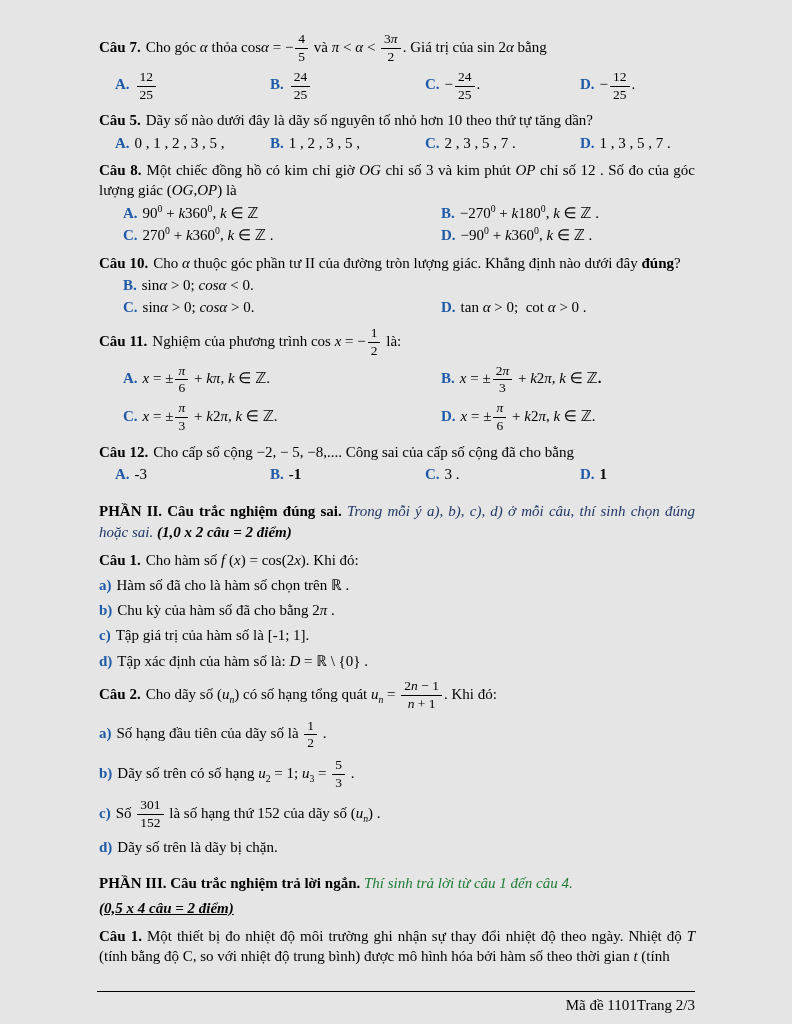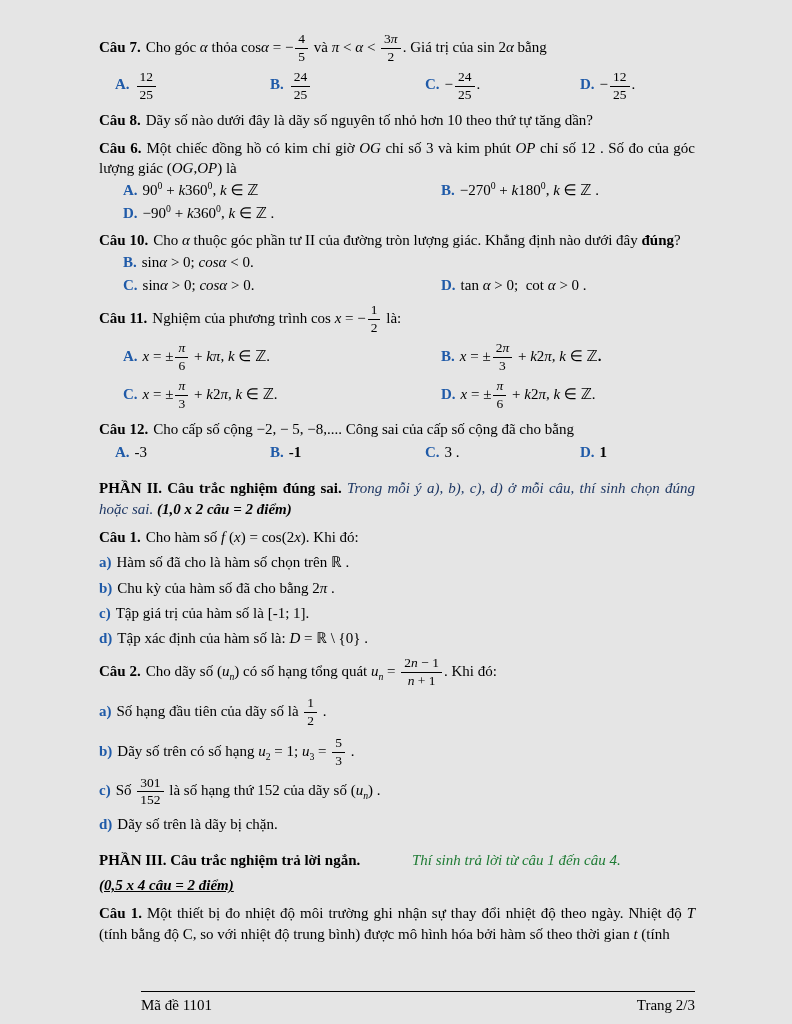--- a/index.html
+++ b/index.html
@@ -19,57 +19,64 @@
   .olabel { color:var(--option,#1f5aa8); font-weight:bold; margin-right:5px; }
   .otext { color:#000; }
   .fr { display:inline-block; text-align:center; vertical-align:middle; line-height:1.1; padding:0 1px; font-size:0.9em; margin:1px 1px; }
   .fr .t { display:block; border-bottom:1px solid currentColor; padding:0 3px 1px; }
   .fr .b { display:block; padding:1px 3px 0; }
   sup { font-size:0.65em; vertical-align:super; line-height:0; }
   sub { font-size:0.65em; vertical-align:sub; line-height:0; }
   .heading { margin:16px 0 4px; text-align:justify; line-height:1.4; }
   .heading2 { margin:2px 0 4px; line-height:1.4;text-decoration:underline; }
   .note2 { color:var(--note2,#1f3864); }
-  .note3 { color:var(--note3,#1e7b34);margin-left:48px; }
+  .note3 { color:var(--note3,#1e7b34); }
   .item { margin:5px 0; line-height:1.35; }
   .ilabel { color:var(--option,#1f5aa8); font-weight:bold; margin-right:5px; }
   .question.mt { }
   .footer {
     position:absolute; left:97px; right:97px; bottom:10px;
     border-top:1px solid #000; padding-top:5px;
-    display:flex; justify-content:space-between; font-size:15px;margin-left:44px;
+    display:flex; justify-content:flex-end; font-size:15px;
   }
 </style>
 </head>
 <body>
 
 <div class="page">
   <div class="content">
 
     <div class="question">
       <p class="stem"><b class="qlabel">Câu 7.</b><span>Cho góc <i>α</i> thỏa cos<i>α</i> = −<span class="fr"><span class="t">4</span><span class="b">5</span></span> và <i>π</i> &lt; <i>α</i> &lt; <span class="fr"><span class="t">3<i>π</i></span><span class="b">2</span></span>. Giá trị của sin 2<i>α</i> bằng</span></p>
       <div class="opts cols4">
         <span class="opt"><b class="olabel">A.</b><span class="otext"><span class="fr"><span class="t">12</span><span class="b">25</span></span></span></span>
         <span class="opt"><b class="olabel">B.</b><span class="otext"><span class="fr"><span class="t">24</span><span class="b">25</span></span></span></span>
         <span class="opt"><b class="olabel">C.</b><span class="otext">−<span class="fr"><span class="t">24</span><span class="b">25</span></span>.</span></span>
         <span class="opt"><b class="olabel">D.</b><span class="otext">−<span class="fr"><span class="t">12</span><span class="b">25</span></span>.</span></span>
       </div>
     </div>
 
     <div class="question">
-      <p class="stem"><b class="qlabel">Câu 8.</b><span>Dãy số nào dưới đây là dãy số nguyên tố nhỏ hơn 10 theo thứ tự tăng dần?</span></p>
+      <p class="stem"><b class="qlabel">Câu 5.</b><span>Dãy số nào dưới đây là dãy số nguyên tố nhỏ hơn 10 theo thứ tự tăng dần?</span></p>
+      <div class="opts cols4">
+        <span class="opt"><b class="olabel">A.</b><span class="otext">0 , 1 , 2 , 3 , 5 ,</span></span>
+        <span class="opt"><b class="olabel">B.</b><span class="otext">1 , 2 , 3 , 5 ,</span></span>
+        <span class="opt"><b class="olabel">C.</b><span class="otext">2 , 3 , 5 , 7 .</span></span>
+        <span class="opt"><b class="olabel">D.</b><span class="otext">1 , 3 , 5 , 7 .</span></span>
+      </div>
     </div>
 
     <div class="question">
-      <p class="stem"><b class="qlabel">Câu 6.</b><span>Một chiếc đồng hồ có kim chỉ giờ <i>OG</i> chỉ số 3 và kim phút <i>OP</i> chỉ số 12 . Số đo của góc lượng giác (<i>OG</i>,<i>OP</i>) là</span></p>
+      <p class="stem"><b class="qlabel">Câu 8.</b><span>Một chiếc đồng hồ có kim chỉ giờ <i>OG</i> chỉ số 3 và kim phút <i>OP</i> chỉ số 12 . Số đo của góc lượng giác (<i>OG</i>,<i>OP</i>) là</span></p>
       <div class="opts cols2">
         <span class="opt"><b class="olabel">A.</b><span class="otext">90<sup>0</sup> + <i>k</i>360<sup>0</sup>, <i>k</i> ∈ ℤ</span></span>
         <span class="opt"><b class="olabel">B.</b><span class="otext">−270<sup>0</sup> + <i>k</i>180<sup>0</sup>, <i>k</i> ∈ ℤ .</span></span>
       </div>
       <div class="opts cols2">
+        <span class="opt"><b class="olabel">C.</b><span class="otext">270<sup>0</sup> + <i>k</i>360<sup>0</sup>, <i>k</i> ∈ ℤ .</span></span>
         <span class="opt"><b class="olabel">D.</b><span class="otext">−90<sup>0</sup> + <i>k</i>360<sup>0</sup>, <i>k</i> ∈ ℤ .</span></span>
       </div>
     </div>
 
     <div class="question">
       <p class="stem"><b class="qlabel">Câu 10.</b><span>Cho <i>α</i> thuộc góc phần tư II của đường tròn lượng giác. Khẳng định nào dưới đây <b>đúng</b>?</span></p>
       <div class="opts cols2">
         <span class="opt"><b class="olabel">B.</b><span class="otext">sin<i>α</i> &gt; 0; <i>cosα</i> &lt; 0.</span></span>
       </div>
       <div class="opts cols2">

